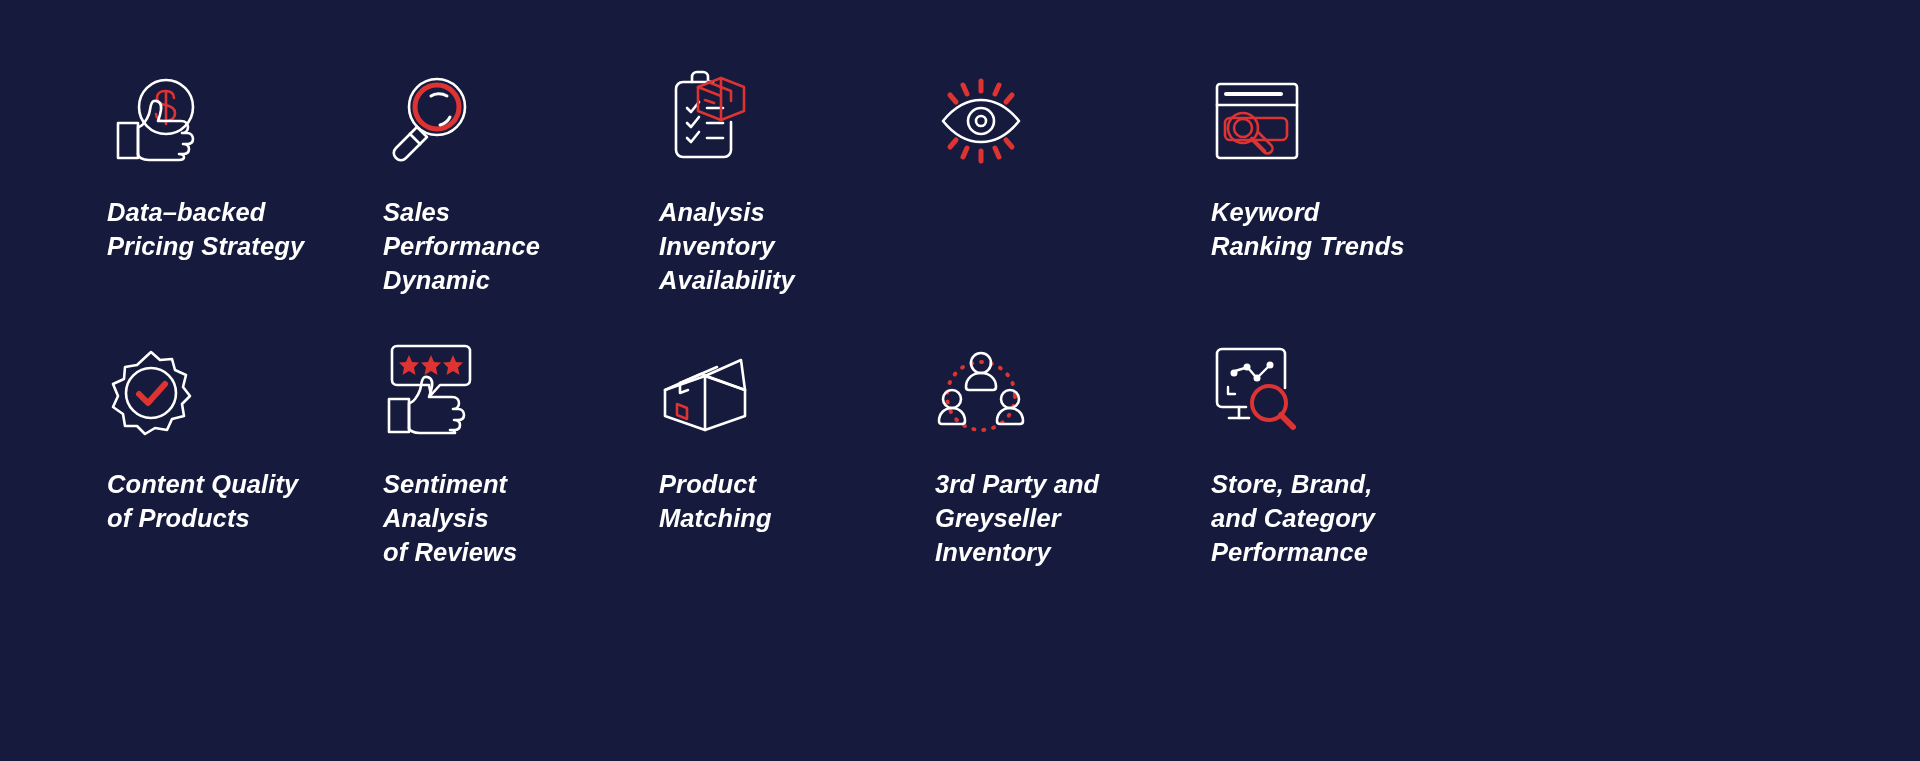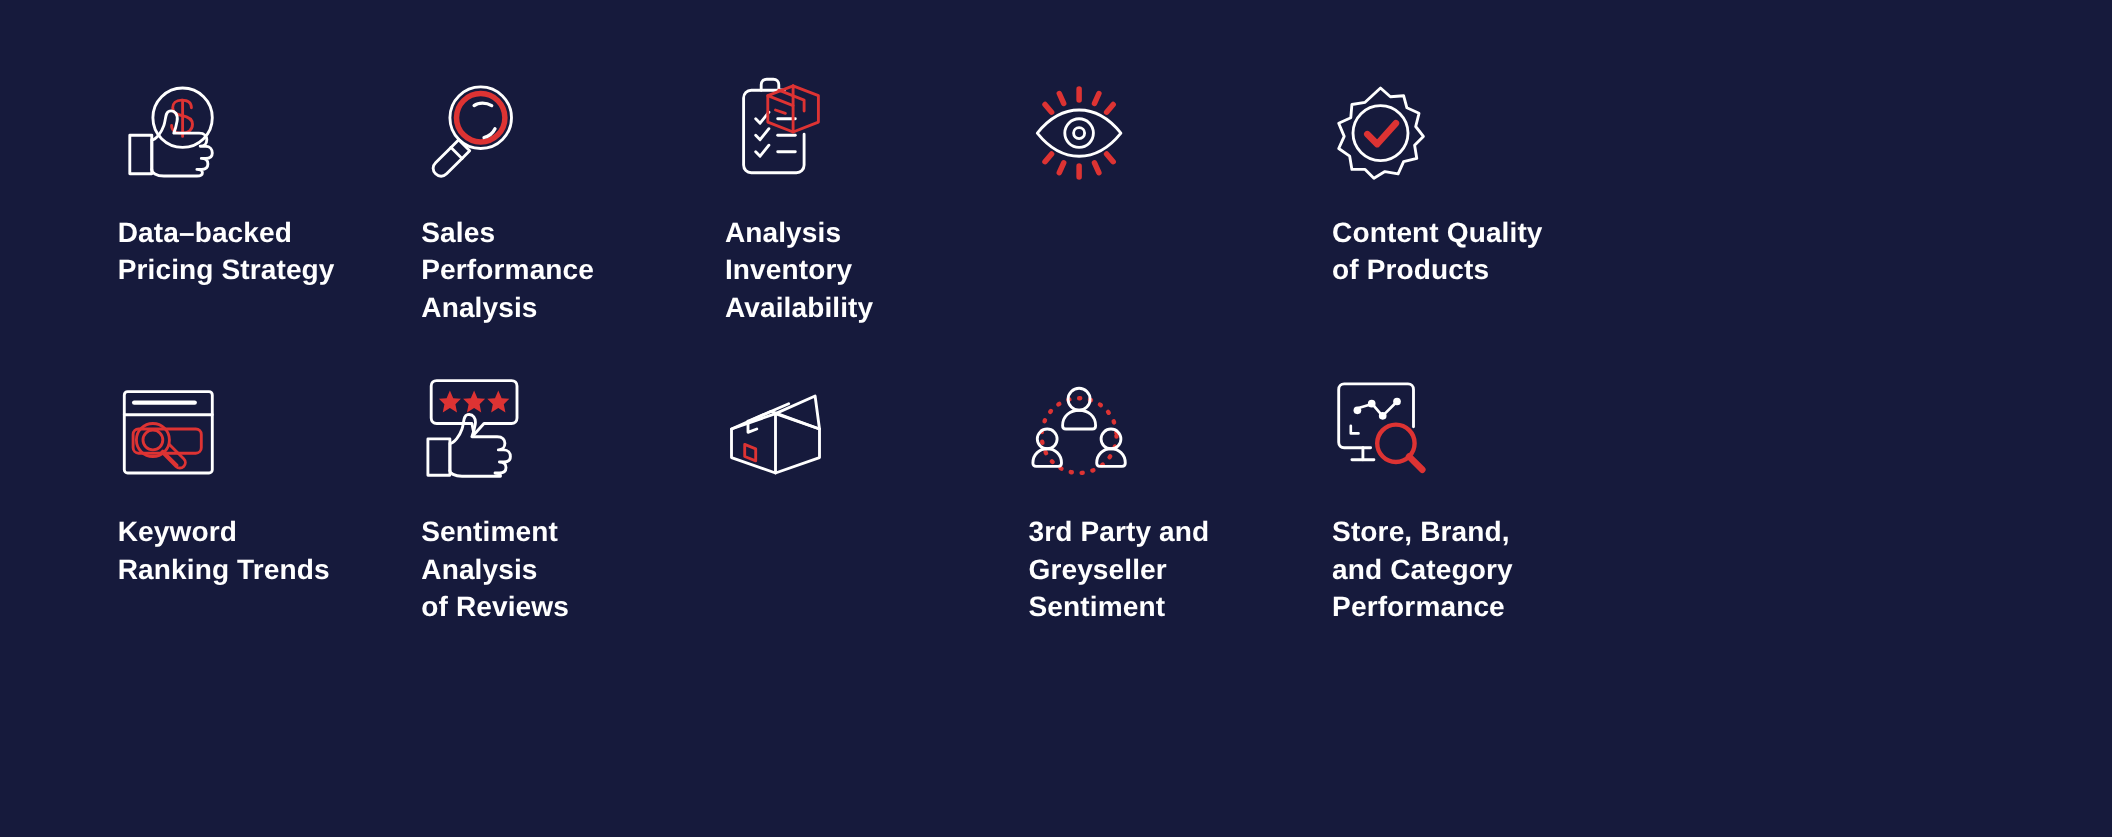--- a/index.html
+++ b/index.html
@@ -12,20 +12,21 @@
     height: 761px;
     background: #161a3c;
     font-family: "Liberation Sans", "DejaVu Sans", sans-serif;
     overflow: hidden;
   }
   #board {
     position: relative;
     width: 1920px;
     height: 761px;
     background: #161a3c;
+    font-style: italic;
   }
   .grid {
     position: absolute;
     left: 107px;
     top: 62px;
     width: 1700px;
     display: grid;
     grid-template-columns: repeat(5, 276px);
     grid-auto-rows: 272px;
     column-gap: 0px;
@@ -93,21 +94,21 @@
           <path class="w" d="M62 20 C57 17 50 17 46 20" style="stroke-width:3"></path>
           <path class="w" d="M65 41 C63 45 59 48 55 49" style="stroke-width:3"></path>
           <path class="w thick" d="M32 51 L25 58"></path>
           <path class="w thick" d="M25 58 L11 72 C8 75 8 79 11 82 C14 85 18 85 21 82 L35 68"></path>
           <path class="w thick" d="M25 58 L35 68"></path>
           <path class="w thick" d="M32 51 L42 61 L35 68"></path>
         </svg>
       </div>
       <div class="cell-label">Sales
 Performance
-Analysis</div>
+Dynamic</div>
     </div>
 
     <div class="cell">
       <div class="icon-wrap">
         <svg width="86" height="92" viewBox="0 0 86 92">
           <path class="w thick" d="M50 12 L22 12 C18 12 15 15 15 19 L15 80 C15 84 18 87 22 87 L63 87 C67 87 70 84 70 80 L70 52"></path>
           <path class="w thick" d="M31 12 L31 7 C31 4 33 2 36 2 L42 2 C45 2 47 4 47 7 L47 12 L52 12"></path>
           <path class="w thick" d="M26 38 L30 42 L38 32"></path>
           <path class="w thick" d="M26 53 L30 57 L38 47"></path>
           <path class="w thick" d="M26 68 L30 72 L38 62"></path>
@@ -141,49 +142,49 @@
           <path class="r" d="M26 83 L30 74" style="stroke-width:5"></path>
           <path class="r" d="M62 83 L58 74" style="stroke-width:5"></path>
           <path class="r" d="M13 73 L19 66" style="stroke-width:5"></path>
           <path class="r" d="M75 73 L69 66" style="stroke-width:5"></path>
         </svg>
       </div>
     </div>
 
     <div class="cell">
       <div class="icon-wrap">
-        <svg width="84" height="84" viewBox="0 0 84 84">
-          <path class="w thick" d="M42 2 L51 10 L63 9 L66 20 L77 25 L74 37 L81 46 L73 54 L75 66 L63 69 L58 80 L46 78 L36 84 L28 76 L16 76 L14 64 L4 57 L9 46 L4 34 L15 29 L16 17 L28 15 Z"></path>
-          <circle class="w thick" cx="42" cy="43" r="25"></circle>
-          <path class="r" d="M30 44 L39 53 L56 34" style="stroke-width:6"></path>
-        </svg>
-      </div>
-      <div class="cell-label">Content Quality
-of Products</div>
-    </div>
-
-    <div class="cell">
-      <div class="icon-wrap">
         <svg width="88" height="82" viewBox="0 0 88 82">
           <rect class="w thick" x="4" y="4" width="80" height="74" rx="3"></rect>
           <path class="w thick" d="M4 25 L84 25"></path>
           <path class="w thick" d="M13 14 L68 14" style="stroke-width:4"></path>
           <rect class="r thick" x="12" y="38" width="62" height="22" rx="5"></rect>
           <circle class="r thick" cx="30" cy="48" r="15"></circle>
           <circle class="r thick" cx="30" cy="48" r="9"></circle>
           <path class="r thick" d="M39 58 L52 71"></path>
           <path class="r thick" d="M45 52 L58 65 C60 67 60 70 58 72 C56 74 53 74 51 72 L38 59"></path>
         </svg>
       </div>
       <div class="cell-label">Keyword
 Ranking Trends</div>
     </div>
 
     <div class="cell">
       <div class="icon-wrap">
+        <svg width="84" height="84" viewBox="0 0 84 84">
+          <path class="w thick" d="M42 2 L51 10 L63 9 L66 20 L77 25 L74 37 L81 46 L73 54 L75 66 L63 69 L58 80 L46 78 L36 84 L28 76 L16 76 L14 64 L4 57 L9 46 L4 34 L15 29 L16 17 L28 15 Z"></path>
+          <circle class="w thick" cx="42" cy="43" r="25"></circle>
+          <path class="r" d="M30 44 L39 53 L56 34" style="stroke-width:6"></path>
+        </svg>
+      </div>
+      <div class="cell-label">Content Quality
+of Products</div>
+    </div>
+
+    <div class="cell">
+      <div class="icon-wrap">
         <svg width="90" height="92" viewBox="0 0 90 92">
           <path class="w thick" d="M12 4 L80 4 C83 4 85 6 85 9 L85 38 C85 41 83 43 80 43 L55 43 L46 53 L44 43 L12 43 C9 43 7 41 7 38 L7 9 C7 6 9 4 12 4 Z"></path>
           <path class="rfill" d="M24 13 L27 20 L34 20.5 L29 25.5 L30.5 33 L24 29 L17.5 33 L19 25.5 L14 20.5 L21 20 Z" stroke="#dd3333" stroke-width="2" stroke-linejoin="round"></path>
           <path class="rfill" d="M46 13 L49 20 L56 20.5 L51 25.5 L52.5 33 L46 29 L39.5 33 L41 25.5 L36 20.5 L43 20 Z" stroke="#dd3333" stroke-width="2" stroke-linejoin="round"></path>
           <path class="rfill" d="M68 13 L71 20 L78 20.5 L73 25.5 L74.5 33 L68 29 L61.5 33 L63 25.5 L58 20.5 L65 20 Z" stroke="#dd3333" stroke-width="2" stroke-linejoin="round"></path>
           <path class="w thick" d="M4 57 L24 57 L24 90 L4 90 Z"></path>
           <path class="w thick" d="M24 62 L24 86"></path>
           <path class="w thick" d="M24 61 C28 61 33 54 35 48 C37 42 36 36 40 35 C45 34 48 38 47 44 C46 50 44 55 44 55 L67 55 C72 55 74 58 74 61 C74 64 72 67 68 67 L73 67 C77 67 79 70 79 73 C79 76 77 78 73 78 L69 78 C73 78 75 80 75 83 C75 86 73 88 69 88 L65 88 C68 88 70 89 70 90.5 L70 91 L35 91 C28 91 24 88 24 86"></path>
         </svg>
       </div>
@@ -197,37 +198,39 @@
         <svg width="88" height="86" viewBox="0 0 88 86">
           <path class="w thick" d="M44 28 L44 82"></path>
           <path class="w thick" d="M44 28 L84 42 L84 68 L44 82 L4 68 L4 42 Z"></path>
           <path class="w thick" d="M4 42 L40 26 L84 42"></path>
           <path class="w thick" d="M44 28 L80 12 L84 42"></path>
           <path class="w thick" d="M19 35 L56 19"></path>
           <path class="w thick" d="M19 35 L19 45 L27 42"></path>
           <path class="r thick" d="M16 56 L26 60 L26 71 L16 67 Z"></path>
         </svg>
       </div>
+      <div class="cell-label">Product
+Matching</div>
     </div>
 
     <div class="cell">
       <div class="icon-wrap">
         <svg width="88" height="84" viewBox="0 0 88 84">
           <circle cx="44" cy="46" r="34" fill="none" stroke="#dd3333" stroke-width="4" stroke-linecap="round" stroke-dasharray="1 9"></circle>
           <circle class="w thick" cx="44" cy="13" r="10"></circle>
           <path class="w thick" d="M29 37 C29 28 36 23 44 23 C52 23 59 28 59 37 C59 39 58 40 56 40 L32 40 C30 40 29 39 29 37 Z"></path>
           <circle class="w thick" cx="15" cy="49" r="9"></circle>
           <path class="w thick" d="M2 71 C2 63 8 58 15 58 C22 58 28 63 28 71 C28 73 27 74 25 74 L5 74 C3 74 2 73 2 71 Z"></path>
           <circle class="w thick" cx="73" cy="49" r="9"></circle>
           <path class="w thick" d="M60 71 C60 63 66 58 73 58 C80 58 86 63 86 71 C86 73 85 74 83 74 L63 74 C61 74 60 73 60 71 Z"></path>
         </svg>
       </div>
       <div class="cell-label">3rd Party and
 Greyseller
-Sentiment</div>
+Inventory</div>
     </div>
 
     <div class="cell">
       <div class="icon-wrap">
         <svg width="88" height="90" viewBox="0 0 88 90">
           <path class="w thick" d="M72 44 L72 10 C72 7 70 5 67 5 L9 5 C6 5 4 7 4 10 L4 58 C4 61 6 63 9 63 L33 63"></path>
           <path class="w thick" d="M26 63 L26 74"></path>
           <path class="w thick" d="M16 74 L36 74"></path>
           <circle class="wfill" cx="21" cy="29" r="3.5"></circle>
           <circle class="wfill" cx="34" cy="23" r="3.5"></circle>

